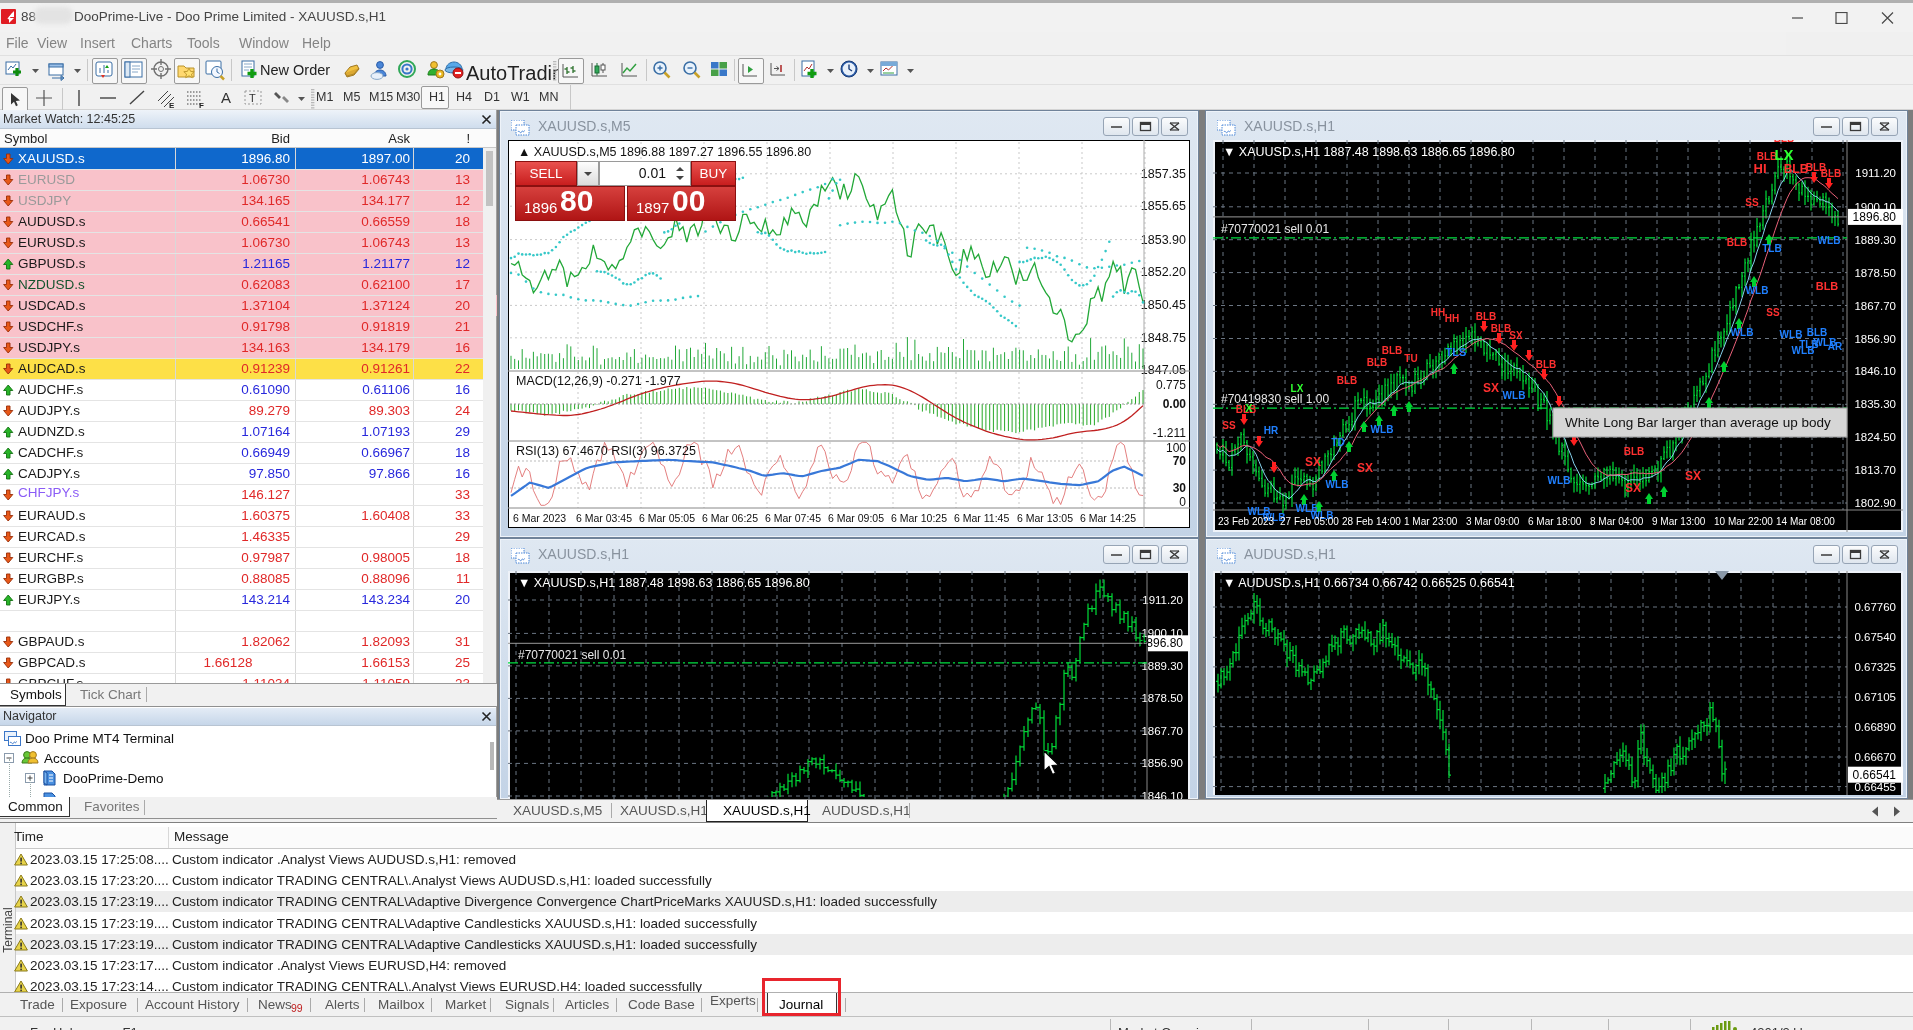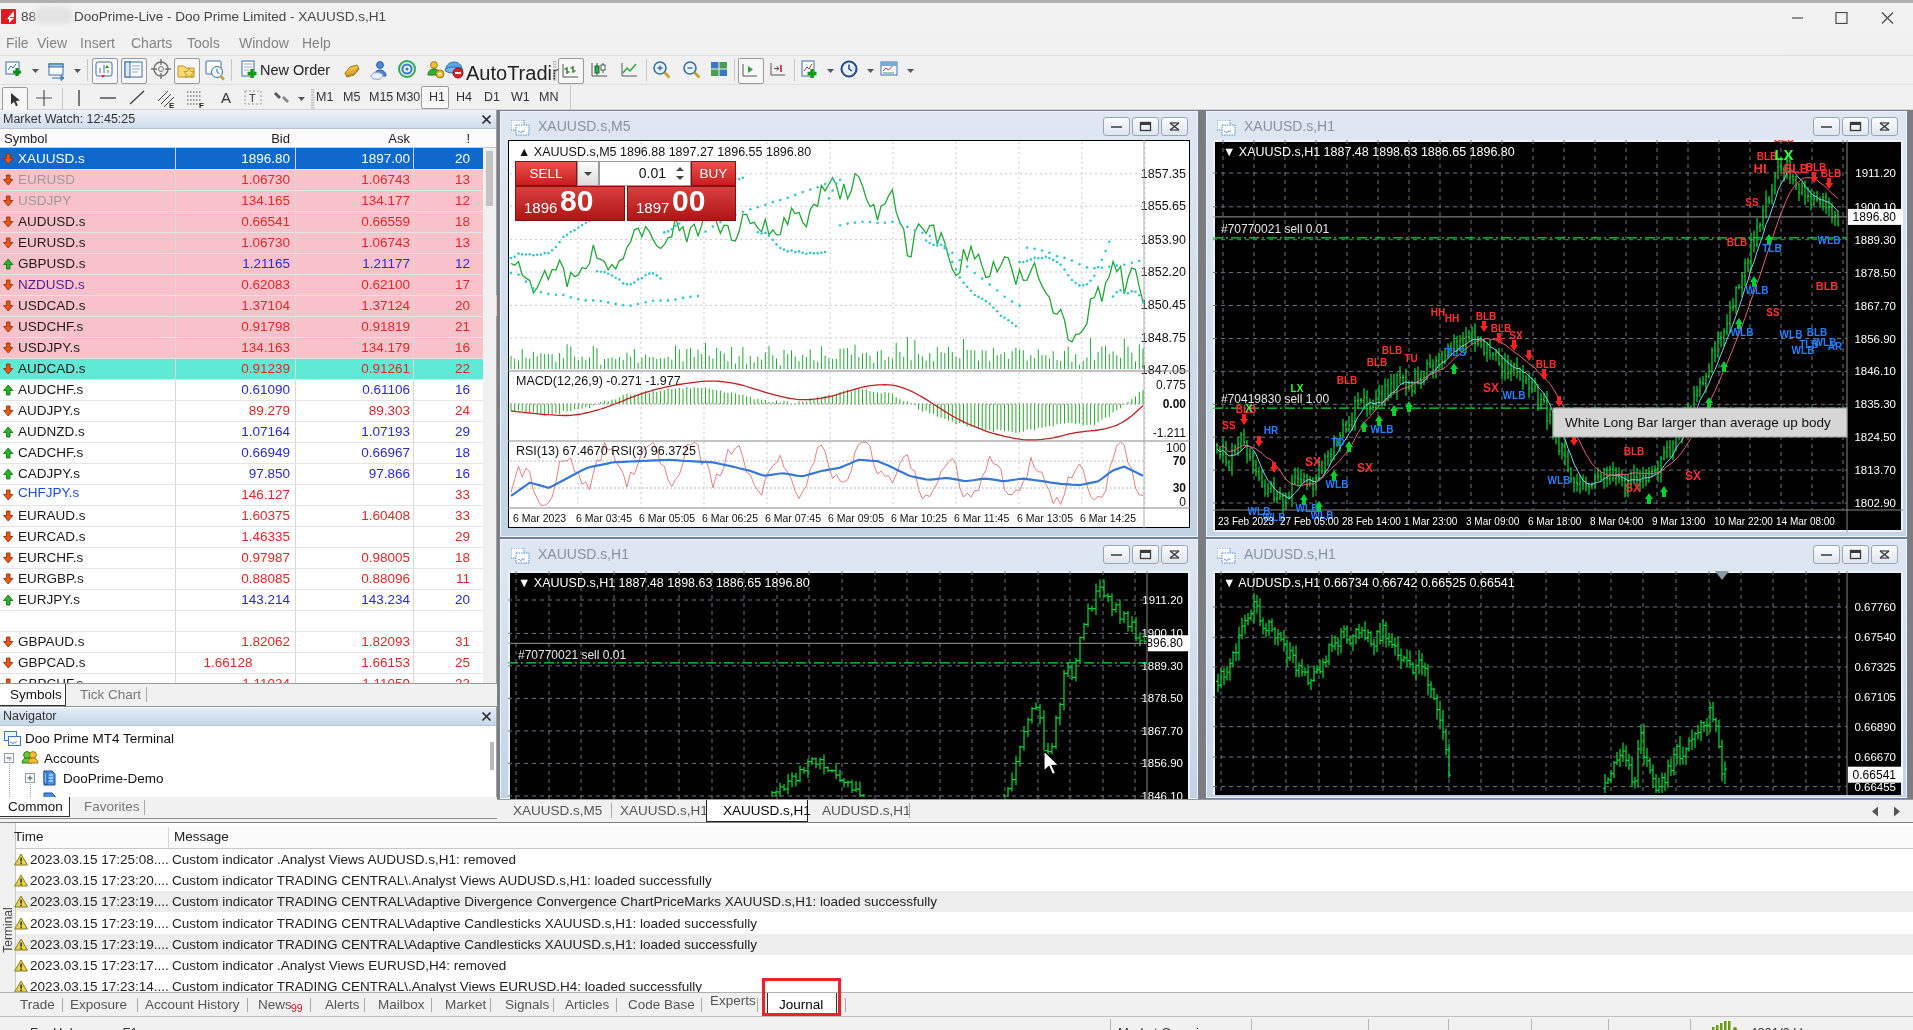--- a/index.html
+++ b/index.html
@@ -386,21 +386,21 @@
       </svg>
       <div class="abs" style="left:18px;top:3px;color:#1a1a1a;">GBPUSD.s</div>
 <div class="abs" style="left:190px;top:3px;width:100px;text-align:right;color:#2828dc;">1.21165</div>
 <div class="abs" style="left:310px;top:3px;width:100px;text-align:right;color:#2828dc;">1.21177</div>
 <div class="abs" style="left:420px;top:3px;width:50px;text-align:right;color:#2828dc;">12</div>
     </div>
     <div class="abs" style="left:0;top:164px;width:483px;height:21.00px;background:#f9c2ca;font-size:13.5px;">
 <svg width="12" height="12" style="position:absolute;left:3px;top:5px">
         <path d="M3.5 1h3.5v4.5h2.8L5.2 11 .6 5.5h2.9z" fill="#e85818" stroke="#982c08" stroke-width="0.9"></path>
       </svg>
-      <div class="abs" style="left:18px;top:3px;color:#4c1d95;">NZDUSD.s</div>
+      <div class="abs" style="left:18px;top:3px;color:#14532d;">NZDUSD.s</div>
 <div class="abs" style="left:190px;top:3px;width:100px;text-align:right;color:#e02828;">0.62083</div>
 <div class="abs" style="left:310px;top:3px;width:100px;text-align:right;color:#e02828;">0.62100</div>
 <div class="abs" style="left:420px;top:3px;width:50px;text-align:right;color:#e02828;">17</div>
     </div>
     <div class="abs" style="left:0;top:185px;width:553px;height:21.00px;background:#f9c2ca;font-size:13.5px;padding-left:16px;">
 <svg width="12" height="12" style="position:absolute;left:3px;top:5px">
         <path d="M3.5 1h3.5v4.5h2.8L5.2 11 .6 5.5h2.9z" fill="#e85818" stroke="#982c08" stroke-width="0.9"></path>
       </svg>
       <div class="abs" style="left:18px;top:3px;color:#1a1a1a;">USDCAD.s</div>
 <div class="abs" style="left:190px;top:3px;width:100px;text-align:right;color:#e02828;">1.37104</div>
@@ -418,21 +418,21 @@
     </div>
     <div class="abs" style="left:0;top:227px;width:483px;height:21.00px;background:#f9c2ca;font-size:13.5px;">
 <svg width="12" height="12" style="position:absolute;left:3px;top:5px">
         <path d="M3.5 1h3.5v4.5h2.8L5.2 11 .6 5.5h2.9z" fill="#e85818" stroke="#982c08" stroke-width="0.9"></path>
       </svg>
       <div class="abs" style="left:18px;top:3px;color:#1a1a1a;">USDJPY.s</div>
 <div class="abs" style="left:190px;top:3px;width:100px;text-align:right;color:#e02828;">134.163</div>
 <div class="abs" style="left:310px;top:3px;width:100px;text-align:right;color:#e02828;">134.179</div>
 <div class="abs" style="left:420px;top:3px;width:50px;text-align:right;color:#e02828;">16</div>
     </div>
-    <div class="abs" style="left:0;top:248px;width:483px;height:21.00px;background:#5eead4;font-size:13.5px;">
+    <div class="abs" style="left:0;top:248px;width:483px;height:21.00px;background:#fde047;font-size:13.5px;">
 <svg width="12" height="12" style="position:absolute;left:3px;top:5px">
         <path d="M3.5 1h3.5v4.5h2.8L5.2 11 .6 5.5h2.9z" fill="#e85818" stroke="#982c08" stroke-width="0.9"></path>
       </svg>
       <div class="abs" style="left:18px;top:3px;color:#1a1a1a;">AUDCAD.s</div>
 <div class="abs" style="left:190px;top:3px;width:100px;text-align:right;color:#e02828;">0.91239</div>
 <div class="abs" style="left:310px;top:3px;width:100px;text-align:right;color:#e02828;">0.91261</div>
 <div class="abs" style="left:420px;top:3px;width:50px;text-align:right;color:#e02828;">22</div>
     </div>
     <div class="abs" style="left:0;top:269px;width:483px;height:21.00px;background:#fff;font-size:13.5px;">
 <svg width="12" height="12" style="position:absolute;left:3px;top:5px">
@@ -476,21 +476,21 @@
       </svg>
       <div class="abs" style="left:18px;top:3px;color:#1a1a1a;">CADJPY.s</div>
 <div class="abs" style="left:190px;top:3px;width:100px;text-align:right;color:#2828dc;">97.850</div>
 <div class="abs" style="left:310px;top:3px;width:100px;text-align:right;color:#2828dc;">97.866</div>
 <div class="abs" style="left:420px;top:3px;width:50px;text-align:right;color:#2828dc;">16</div>
     </div>
     <div class="abs" style="left:0;top:374px;width:483px;height:21.00px;background:#fff;font-size:13.5px;">
 <svg width="12" height="12" style="position:absolute;left:3px;top:5px">
         <path d="M3.5 1h3.5v4.5h2.8L5.2 11 .6 5.5h2.9z" fill="#e85818" stroke="#982c08" stroke-width="0.9"></path>
       </svg>
-      <div class="abs" style="left:18px;top:1px;color:#1d4ed8;">CHFJPY.s</div>
+      <div class="abs" style="left:18px;top:1px;color:#8b5cf6;">CHFJPY.s</div>
 <div class="abs" style="left:190px;top:3px;width:100px;text-align:right;color:#e02828;">146.127</div>
 <div class="abs" style="left:310px;top:3px;width:100px;text-align:right;color:#e02828;margin-top:37px;">146.160</div>
 <div class="abs" style="left:420px;top:3px;width:50px;text-align:right;color:#e02828;">33</div>
     </div>
     <div class="abs" style="left:0;top:395px;width:483px;height:21.00px;background:#fff;font-size:13.5px;">
 <svg width="12" height="12" style="position:absolute;left:3px;top:5px">
         <path d="M3.5 1h3.5v4.5h2.8L5.2 11 .6 5.5h2.9z" fill="#e85818" stroke="#982c08" stroke-width="0.9"></path>
       </svg>
       <div class="abs" style="left:18px;top:3px;color:#1a1a1a;">EURAUD.s</div>
 <div class="abs" style="left:190px;top:3px;width:100px;text-align:right;color:#e02828;">1.60375</div>

